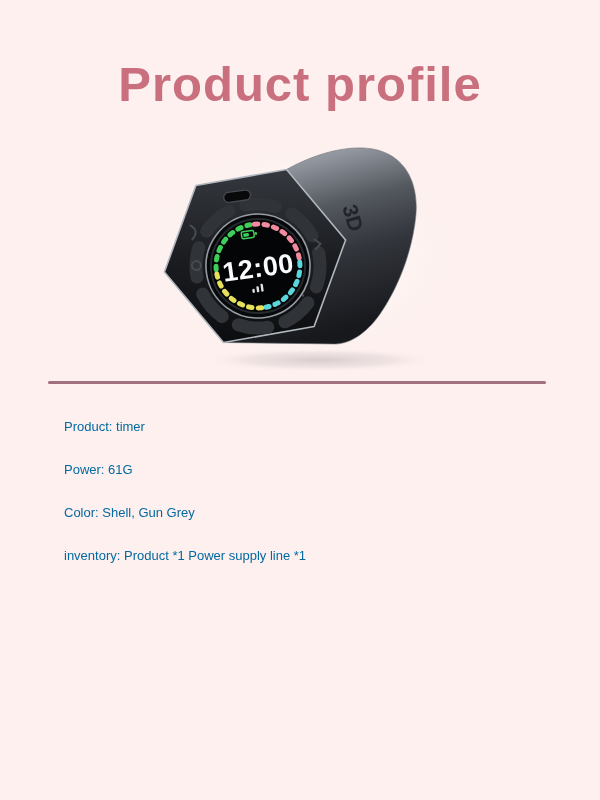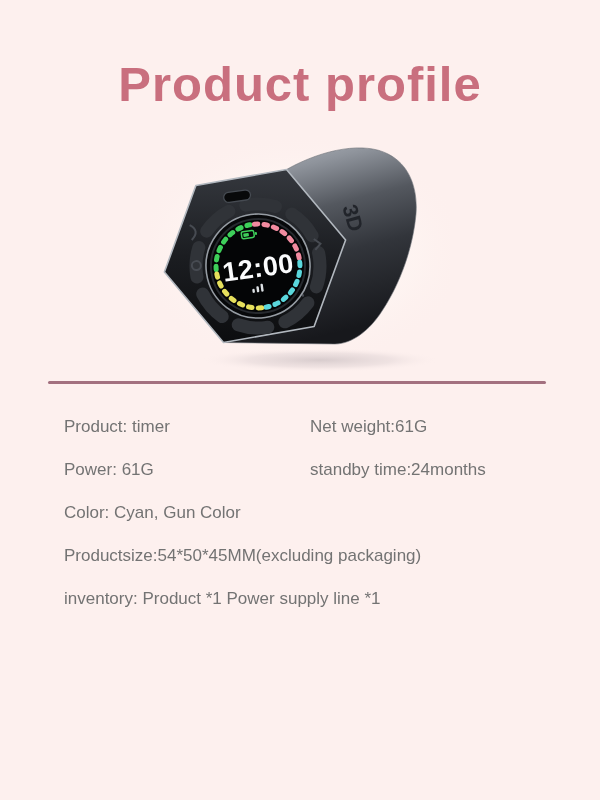--- a/index.html
+++ b/index.html
@@ -14,21 +14,21 @@
     color:#c96f7e; letter-spacing:1px;
   }
   .product-wrap { position:absolute; left:150px; top:136px; width:300px; height:238px; }
   .divider {
     position:absolute; left:48px; top:381px; width:498px; height:2.5px;
     background:#a3707f; border-radius:2px;
   }
   .specs { position:absolute; left:64px; top:405px; width:505px; }
   .spec-row {
     position:relative; height:43px; line-height:43px;
-    font-size:17px; color:#737373; white-space:nowrap;
+    font-size:13px; color:#0369a1; white-space:nowrap;
   }
   .spec-row .c2 { position:absolute; left:246px; top:0; }
   svg text { font-family:"Liberation Sans", sans-serif; }
 </style>
 </head>
 <body>
 
 <div class="title">Product profile</div>
 
 <div class="product-wrap">
@@ -114,28 +114,23 @@
       </g>
     </g>
   </svg>
 </div>
 
 <div class="divider"></div>
 
 <div class="specs">
   <div class="spec-row">
     <span class="c1">Product: timer</span>
-    <span class="c2">Net weight:61G</span>
   </div>
   <div class="spec-row">
     <span class="c1">Power: 61G</span>
-    <span class="c2">standby time:24months</span>
   </div>
   <div class="spec-row">
-    <span class="c1">Color: Cyan, Gun Color</span>
-  </div>
-  <div class="spec-row">
-    <span class="c1">Productsize:54*50*45MM(excluding packaging)</span>
+    <span class="c1">Color: Shell, Gun Grey</span>
   </div>
   <div class="spec-row">
     <span class="c1">inventory: Product *1 Power supply line *1</span>
   </div>
 </div>
 
 </body></html>

